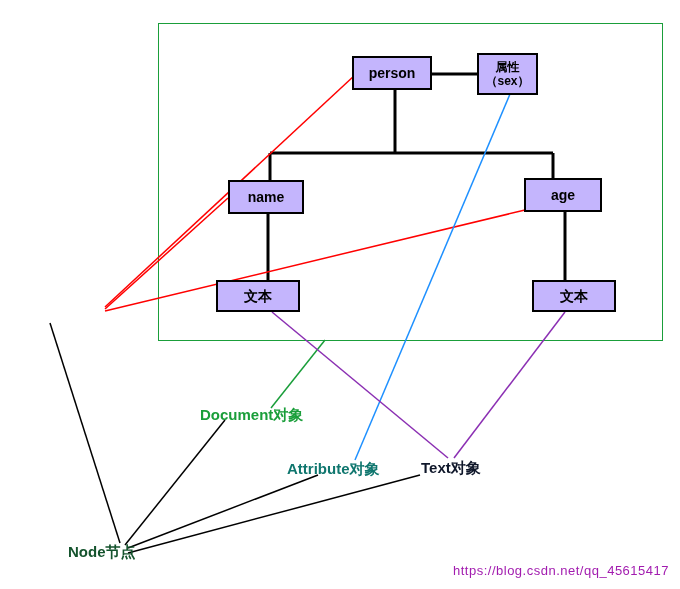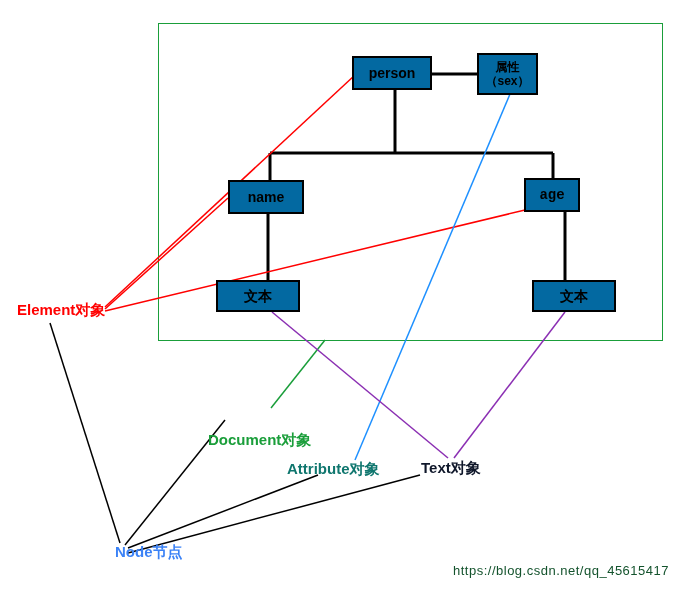--- a/index.html
+++ b/index.html
@@ -12,21 +12,21 @@
     }
     .canvas {
       position: absolute;
       top: 0; left: 0;
       width: 680px;
       height: 589px;
     }
     .box {
       position: absolute;
       border: 2px solid #000;
-      background: #0369a1;
+      background: #c4b5fd;
       display: flex;
       align-items: center;
       justify-content: center;
       font-size: 14px;
       font-weight: bold;
       text-align: center;
       line-height: 1.2;
     }
     .doc-border {
       position: absolute;
@@ -35,21 +35,21 @@
     }
     .label {
       position: absolute;
       font-size: 15px;
       font-weight: bold;
       white-space: nowrap;
     }
     .watermark {
       position: absolute;
       font-size: 13px;
-      color: #14532d;
+      color: #a21caf;
       letter-spacing: 0.5px;
     }
     svg { position: absolute; top: 0; left: 0; }
   </style>
 </head>
 <body>
 
 <div class="canvas">
 
   <div class="doc-border" style="left:158px; top:23px; width:505px; height:318px;"></div>
@@ -93,49 +93,46 @@
 
   <div class="box" style="left:477px; top:53px; width:61px; height:42px; font-size:12px; white-space:pre;">
     <span>属性
 （sex）</span>
   </div>
 
   <div class="box" style="left:228px; top:180px; width:76px; height:34px;">
     <span>name</span>
   </div>
 
-  <div class="box" style="left:524px; top:178px; width:56px; height:34px;font-family:Liberation Mono, monospace;">
+  <div class="box" style="left:524px; top:178px; width:78px; height:34px;">
     <span>age</span>
   </div>
 
   <div class="box" style="left:216px; top:280px; width:84px; height:32px;">
     <span>文本</span>
   </div>
 
   <div class="box" style="left:532px; top:280px; width:84px; height:32px;">
     <span>文本</span>
   </div>
 
-  <div class="label" style="left:17px; top:301px; color:#ff0000;">
-    <span>Element对象</span>
-  </div>
 
-  <div class="label" style="left:200px; top:431px; color:#1a9e3a;margin-left:8px;">
+  <div class="label" style="left:200px; top:406px; color:#1a9e3a;">
     <span>Document对象</span>
   </div>
 
   <div class="label" style="left:287px; top:460px; color:#0f766e;">
     <span>Attribute对象</span>
   </div>
 
   <div class="label" style="left:421px; top:459px; color:#0f172a;">
     <span>Text对象</span>
   </div>
 
-  <div class="label" style="left:68px; top:543px; color:#3b82f6;margin-left:47px;">
+  <div class="label" style="left:68px; top:543px; color:#14532d;">
     <span>Node节点</span>
   </div>
 
   <div class="watermark" style="left:453px; top:563px;">
     <span>https://blog.csdn.net/qq_45615417</span>
   </div>
 
 </div>
 
 </body></html>

